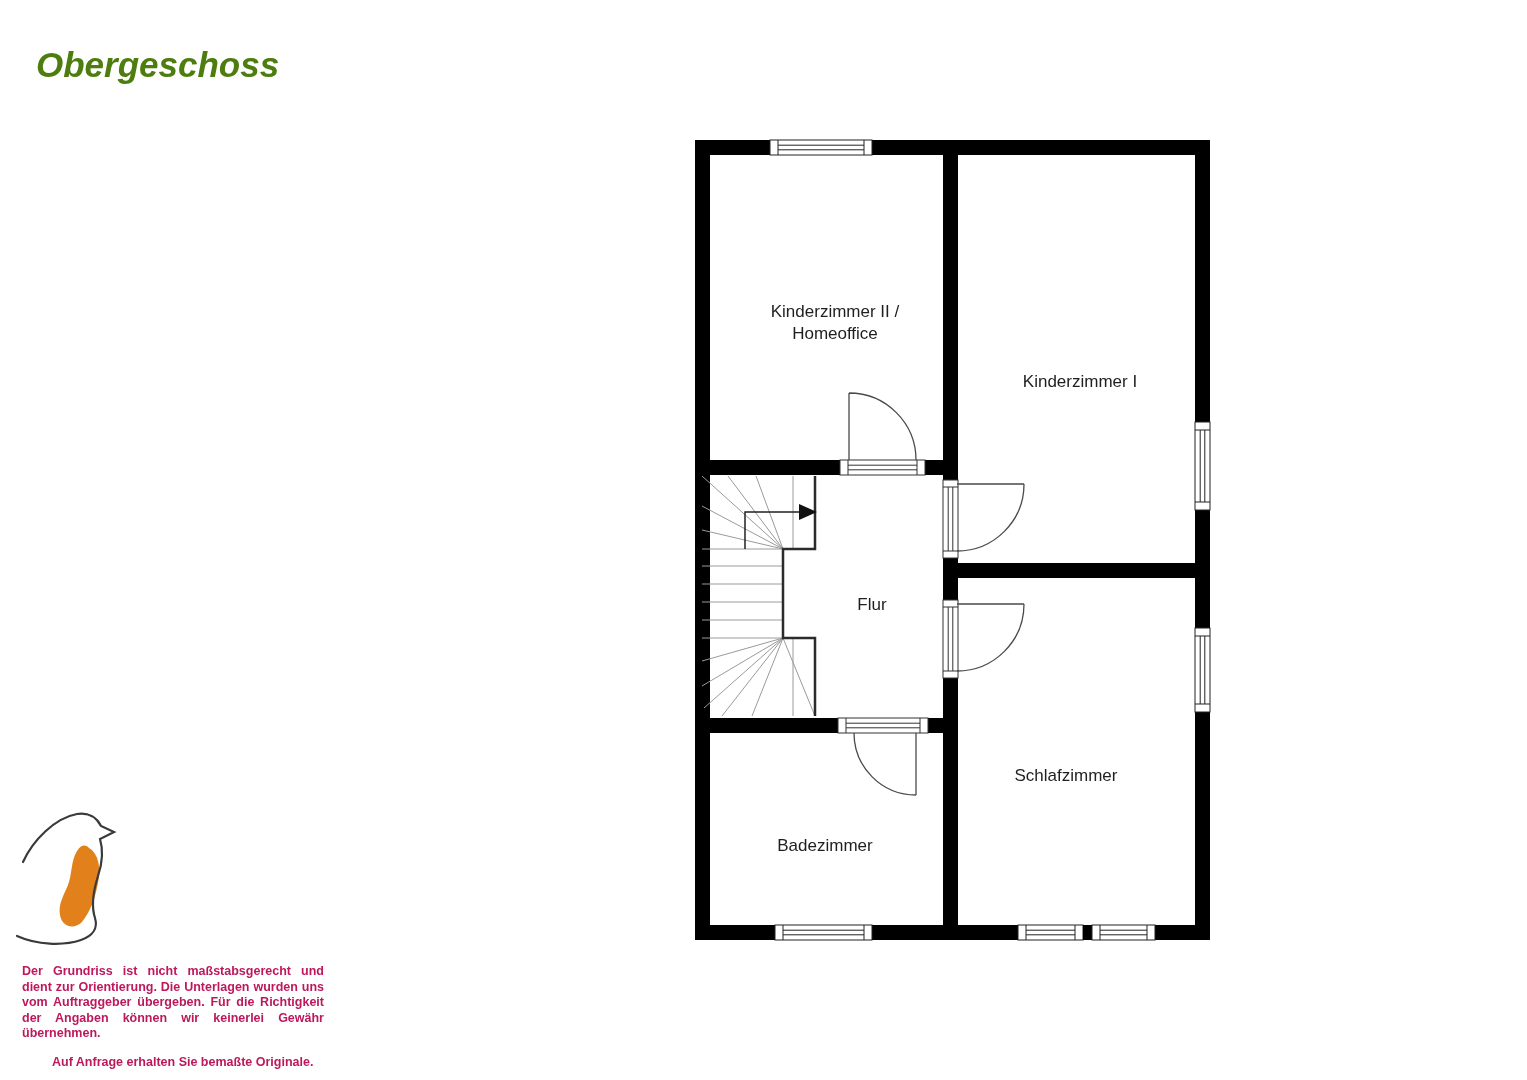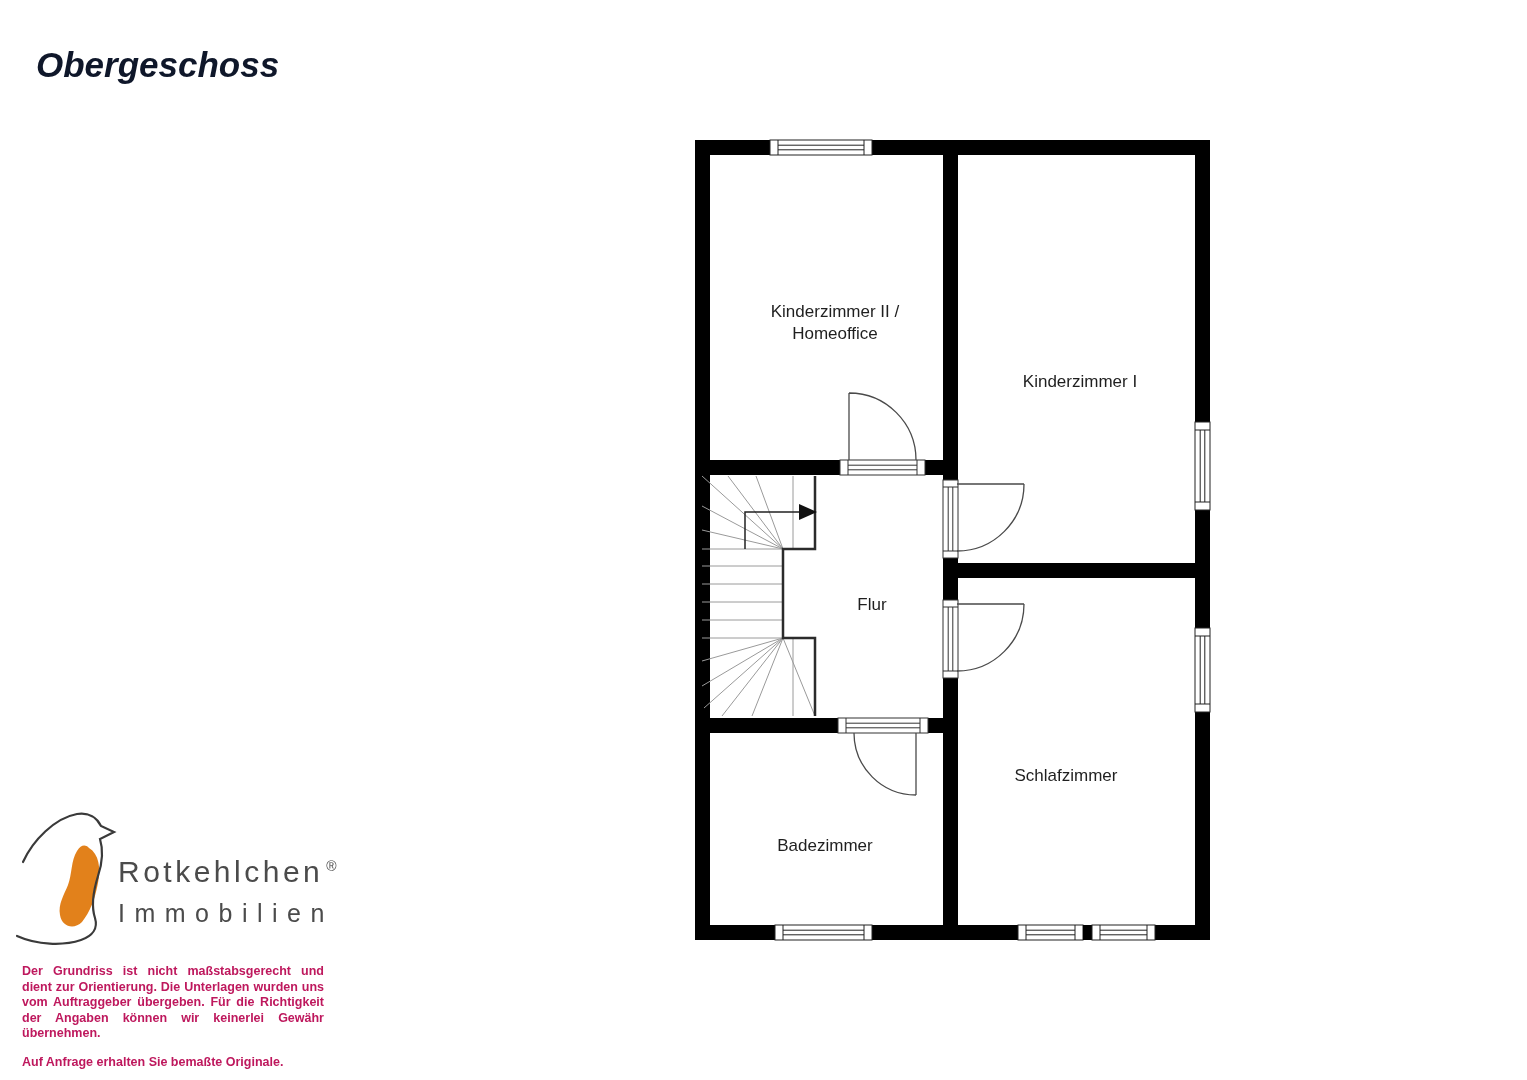--- a/index.html
+++ b/index.html
@@ -1,32 +1,32 @@
 <!DOCTYPE html>
 <html><head>
 <meta charset="utf-8">
 <style>
   html,body{margin:0;padding:0;background:#ffffff;}
   .page{position:relative;width:1527px;height:1080px;background:#fff;overflow:hidden;
         font-family:"Liberation Sans",sans-serif;}
   .page-title{position:absolute;left:36px;top:46px;margin:0;
-        font:italic 600 35px/1.1 "Liberation Sans",sans-serif;color:#0f172a;}
+        font:italic 600 35px/1.1 "Liberation Sans",sans-serif;color:#4d7c0f;}
   svg text{font-family:"Liberation Sans",sans-serif;}
   .room-label{font-size:17px;fill:#1f1f1f;}
   
   .logo{position:absolute;left:15px;top:798px;width:360px;height:160px;}
   .logo-bird{position:absolute;left:0;top:0;}
   .logo-text{position:absolute;left:118px;top:855px;color:#4b4b4b;}
   .brand-line{font-size:30px;line-height:34px;letter-spacing:3.5px;font-weight:400;white-space:nowrap;}
   .brand-line .reg{font-size:14px;letter-spacing:0;position:relative;top:-11px;margin-left:3px;}
   .brand-sub{font-size:25px;line-height:38px;letter-spacing:9.5px;font-weight:400;white-space:nowrap;}
   
   .disclaimer{position:absolute;left:22px;top:964px;width:302px;color:#be185d;}
   .disclaimer p{margin:0;font:bold 12.5px/1.24 "Liberation Sans",sans-serif;text-align:justify;}
-  .disclaimer p + p{margin-top:13px;text-align:left;}
+  .disclaimer p + p{margin-top:13px;text-align:left;margin-left:30px;}
 </style>
 </head>
 <body>
 
 <div class="page">
 
   <h1 class="page-title">Obergeschoss</h1>
 
   <svg width="1527" height="1080" viewBox="0 0 1527 1080" style="position:absolute;left:0;top:0;">
 
@@ -178,23 +178,19 @@
 
   <div class="logo">
     <svg class="logo-bird" width="115" height="155" viewBox="0 0 115 155">
       <path d="M 74,50 C 84,56 86,70 83,85 C 80,101 75,114 67,124 C 59,132 47,129 45,117
                C 43,106 49,97 53,87 C 57,77 56,62 62,53 C 66,47 70,46 74,50 Z" fill="#E2811B" stroke="none"></path>
       <path d="M 8,64 C 18,42 40,20 62,16 C 74,14 82,20 86,28 L 99,34 L 85,41
                C 89,54 87,66 83,78 C 78,94 76,108 80,120 C 83,130 78,138 66,142
                C 48,148 22,147 2,138" fill="none" stroke="#3a3a3a" stroke-width="2.2" stroke-linecap="round"></path>
     </svg>
   </div>
-  <div class="logo-text">
-    <div class="brand-line"><span>Rotkehlchen</span><span class="reg">®</span></div>
-    <div class="brand-sub">Immobilien</div>
-  </div>
 
   <div class="disclaimer">
     <p>Der Grundriss ist nicht maßstabsgerecht und dient zur Orientierung. Die Unterlagen wurden uns vom Auftraggeber übergeben. Für die Richtigkeit der Angaben können wir keinerlei Gewähr übernehmen.</p>
     <p>Auf Anfrage erhalten Sie bemaßte Originale.</p>
   </div>
 
 </div>
 
 </body></html>

